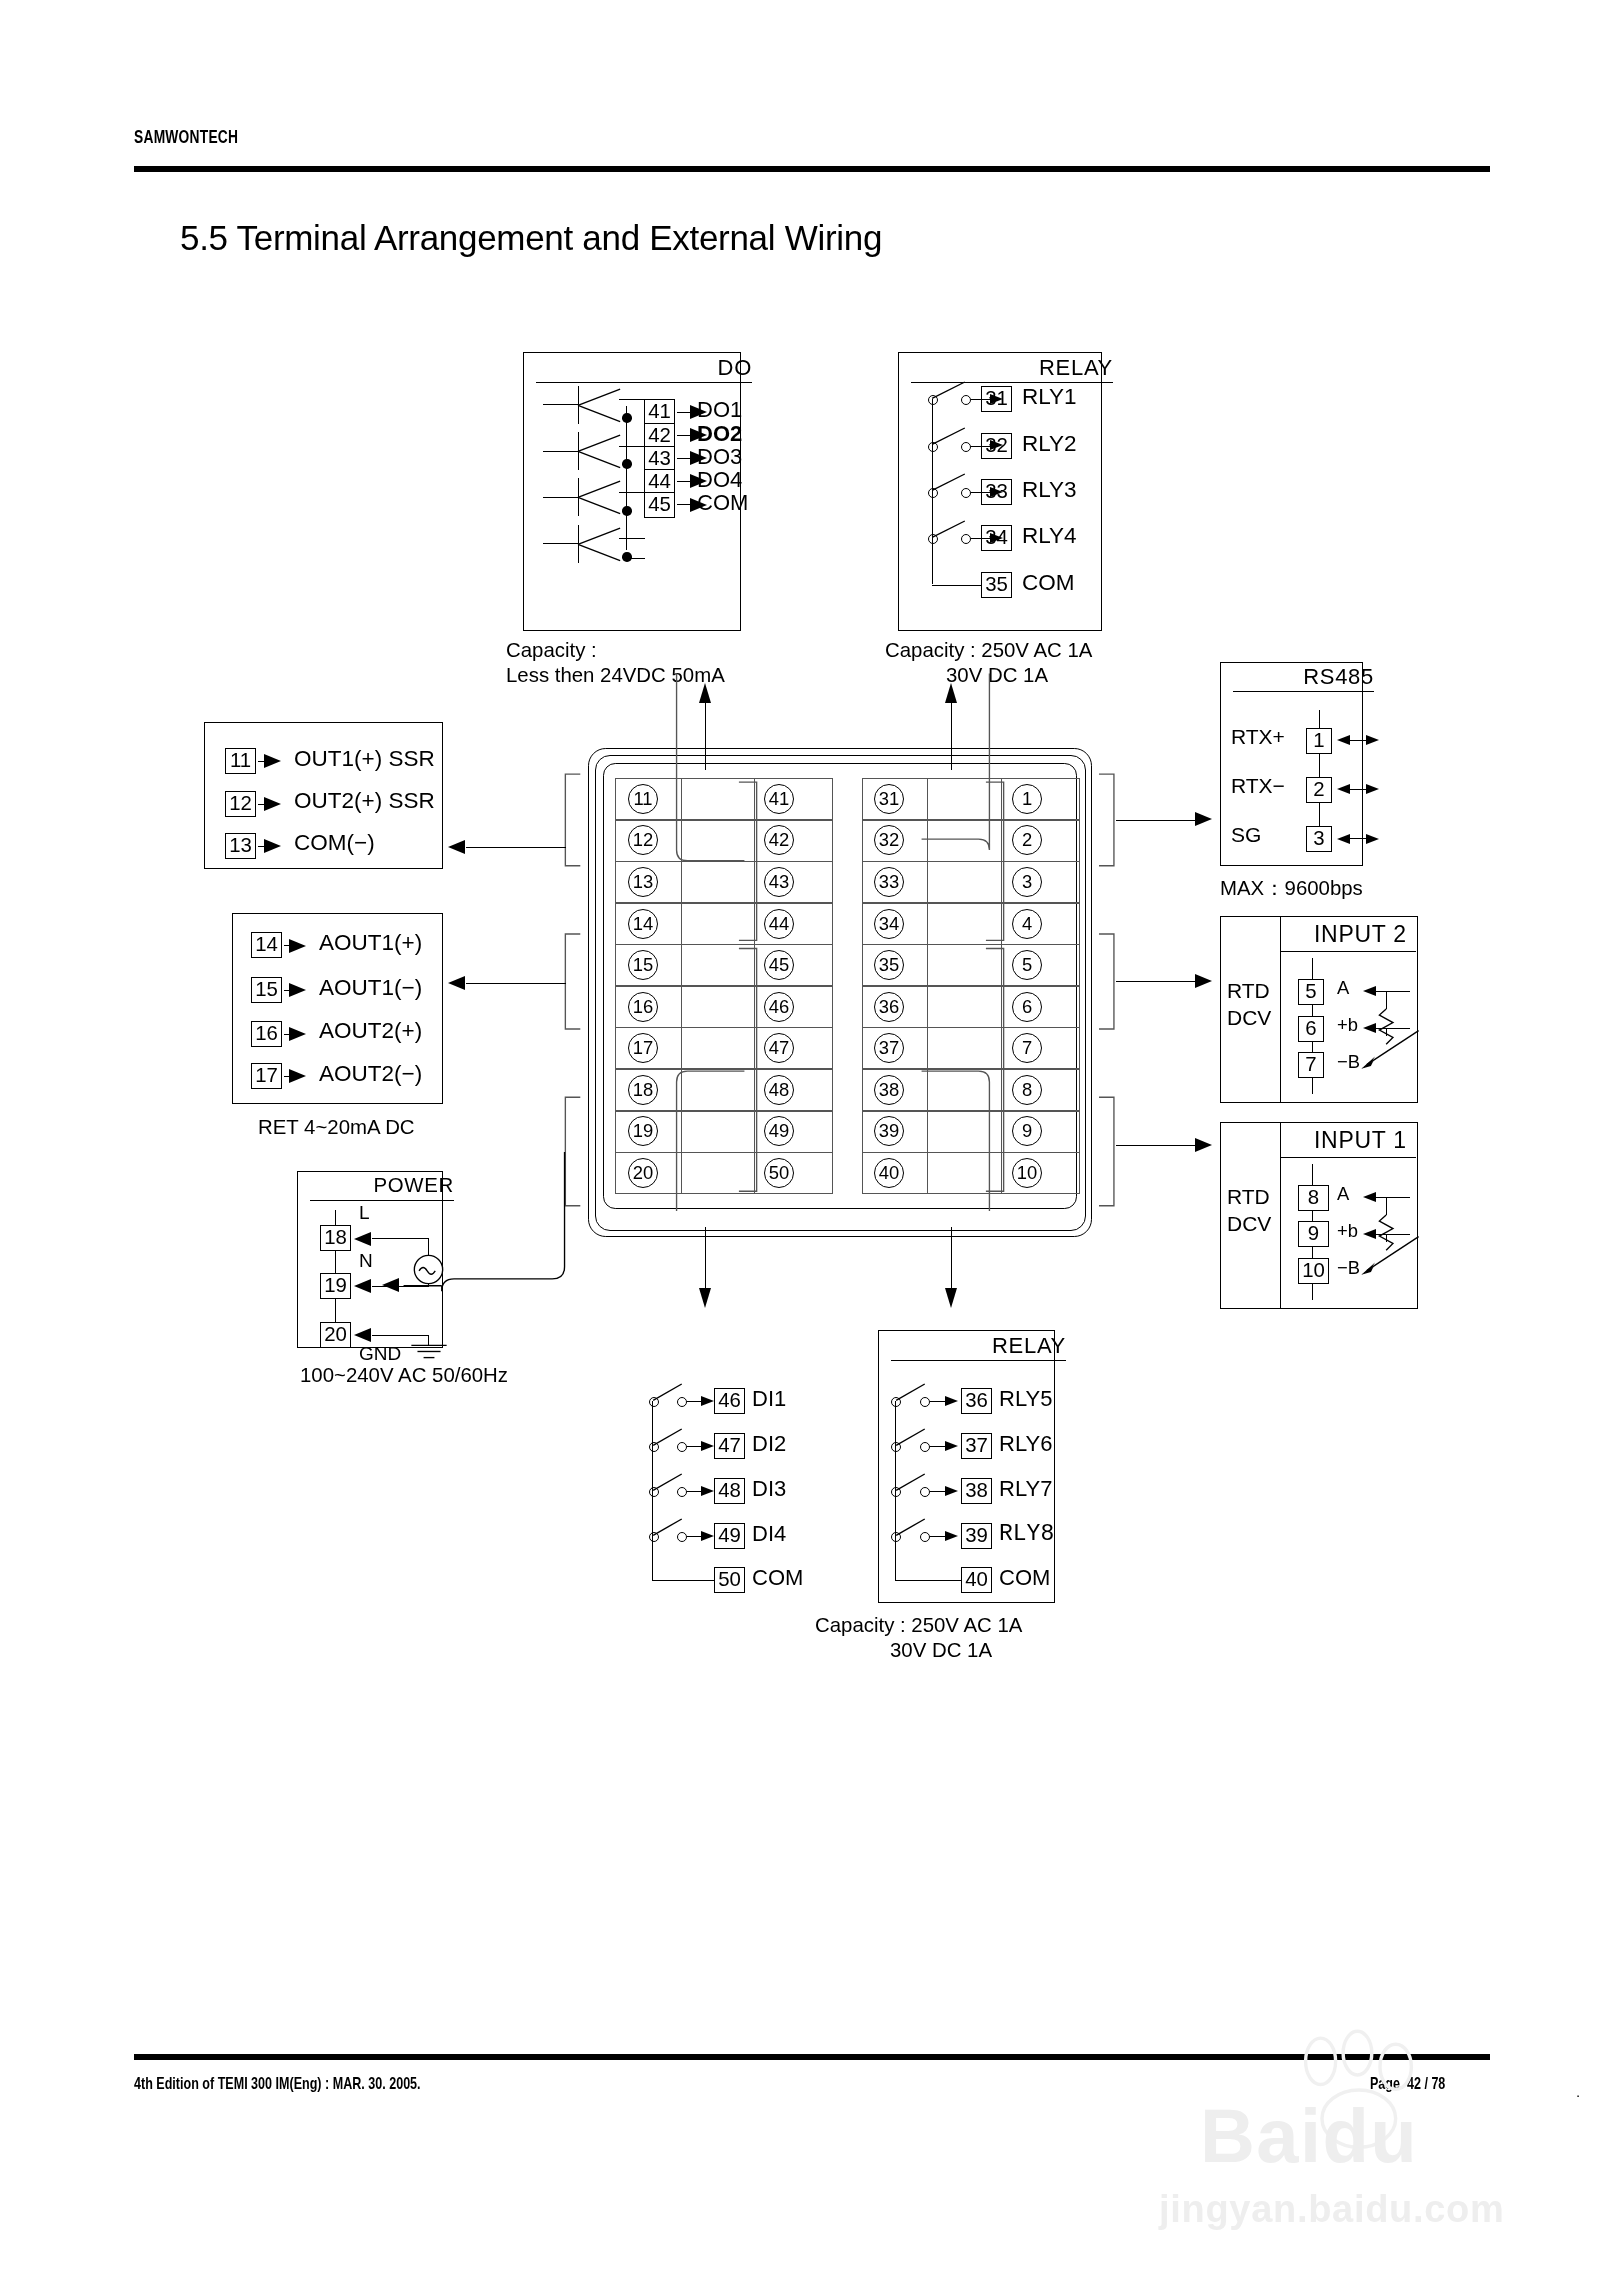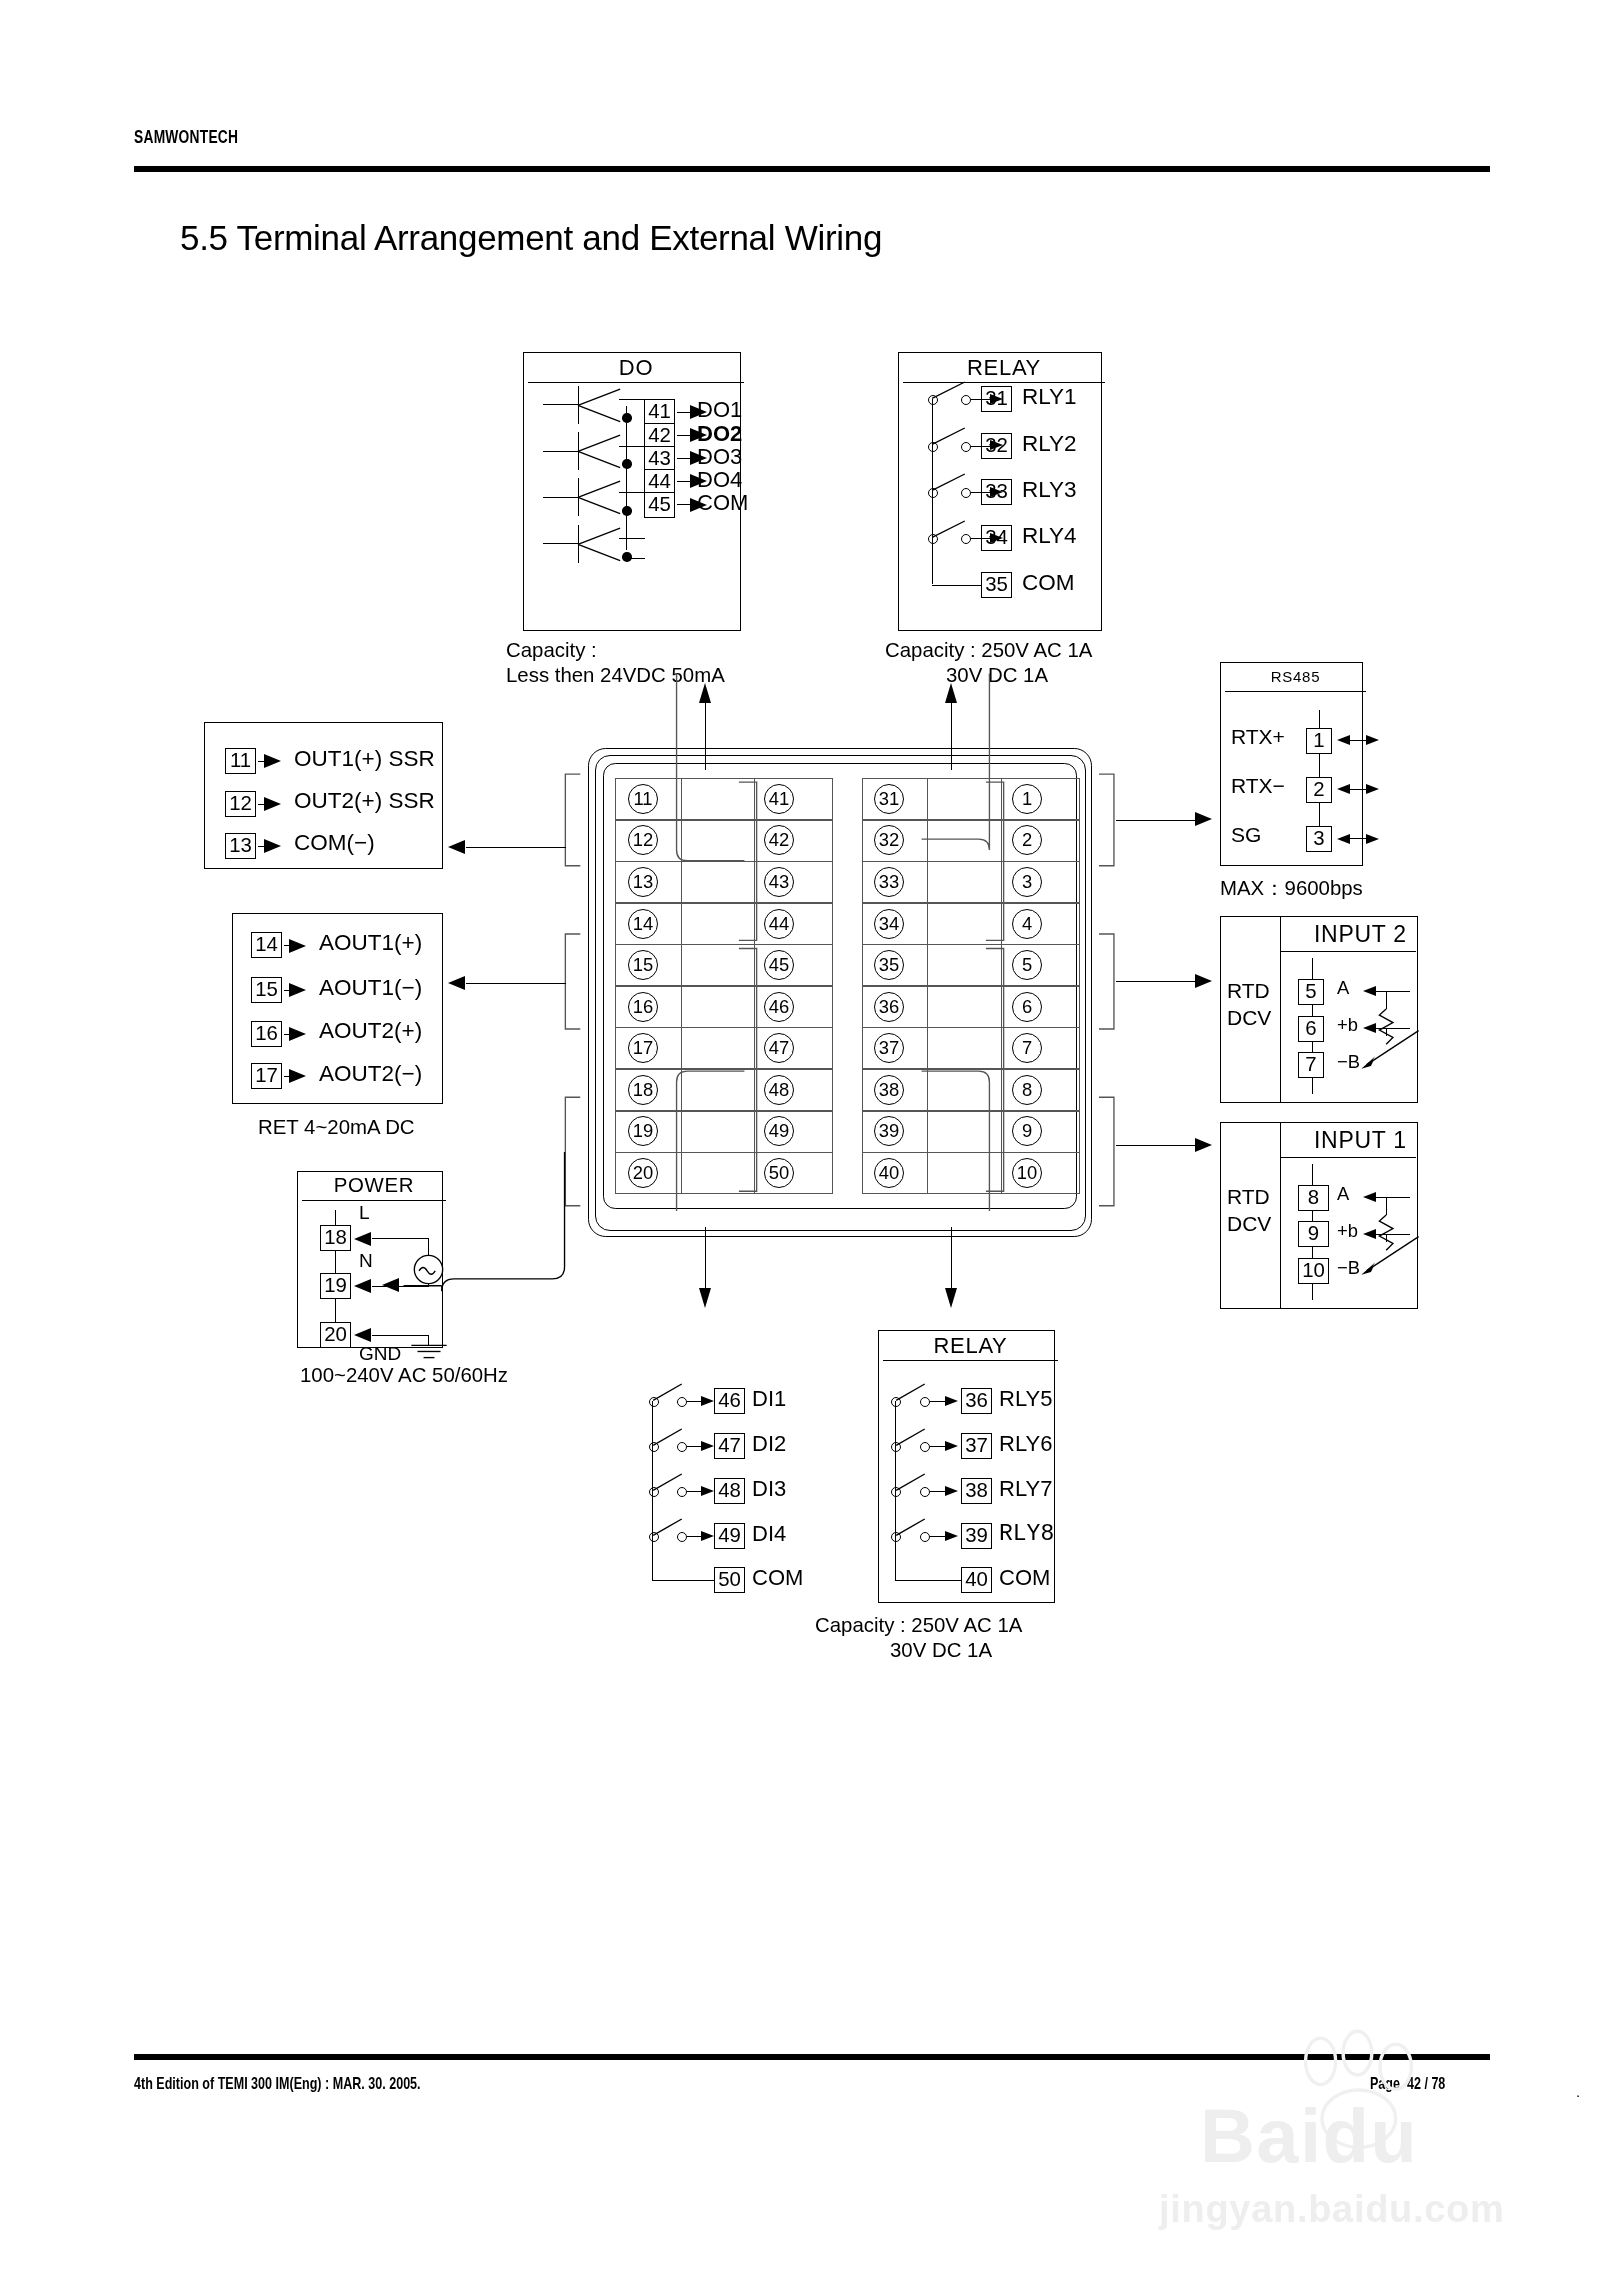--- a/index.html
+++ b/index.html
@@ -23,22 +23,22 @@
   .foot-dot{position:absolute;left:1576px;top:2083px;font-size:15px;}
 
   
   .wm{position:absolute;pointer-events:none;color:#eeeeee;font-weight:bold;user-select:none;}
   .wm1{left:1200px;top:2092px;font-size:76px;letter-spacing:1.4px;}
   .wm2{left:1159px;top:2188px;font-size:38px;letter-spacing:0.7px;}
   .wm-paw{position:absolute;left:1281px;top:2034px;width:157px;height:116px;pointer-events:none;}
 
   
   .box{position:absolute;border:1.4px solid #000;background:#fff;box-sizing:border-box;}
-  .box-hdr{position:absolute;left:4px;top:0;width:100%;height:30px;border-bottom:1.4px solid #000;
-           box-sizing:border-box;text-align:center;font-size:22px;line-height:29px;letter-spacing:0.7px;}
+  .box-hdr{position:absolute;left:12px;top:0;width:100%;height:30px;border-bottom:1.4px solid #000;
+           box-sizing:border-box;text-align:right;font-size:22px;line-height:29px;letter-spacing:0.7px;}
   .cap{position:absolute;font-size:20.4px;white-space:nowrap;line-height:24.5px;}
 
   
   .chip{position:absolute;border:1.4px solid #000;box-sizing:border-box;background:#fff;
         font-size:20.4px;text-align:center;line-height:23px;height:26px;}
   .chip.w2{width:31px;}
   .chip.w1{width:26px;}
 
   
   .rlab{position:absolute;font-size:22.5px;white-space:nowrap;}
@@ -268,21 +268,21 @@
       <div class="v" style="left:428px;top:1335px;height:11px;"></div>
       <div style="position:absolute;left:410px;top:1344px;width:38px;height:17.7px;"><svg width="38" height="17.7" viewBox="0 0 56 26">
           <line x1="2" y1="2" x2="54" y2="2" stroke="#000" stroke-width="2"></line>
           <line x1="11" y1="11" x2="45" y2="11" stroke="#000" stroke-width="2"></line>
           <line x1="20" y1="20" x2="36" y2="20" stroke="#000" stroke-width="2"></line>
         </svg></div>
     </div>
   <div class="cap" style="left:300px;top:1363px;">100~240V  AC  50/60Hz</div>
 
   <div class="box" id="rsBox" style="left:1220px;top:662px;width:143px;height:204px;">
-    <div class="box-hdr" style="height:29px;line-height:27px;font-size:15px;">RS485</div>
+    <div class="box-hdr" style="height:29px;line-height:27px;font-size:22px;">RS485</div>
   </div>
   <div id="rsInner">
       <div class="v" style="left:1319px;top:710px;height:136px;"></div>
       <div class="rlab" style="left:1231px;top:725px;font-size:21px;">RTX+</div>
       <div class="chip w1" style="left:1306px;top:728px;">1</div>
       <div class="ar-l-sm" style="left:1337px;top:735px;"></div>
       <div class="h" style="left:1349px;top:740px;width:17.7px;"></div>
       <div class="ar-r-sm" style="left:1366px;top:735px;"></div>
       <div class="rlab" style="left:1231px;top:774px;font-size:21px;">RTX−</div>
       <div class="chip w1" style="left:1306px;top:777px;">2</div>

